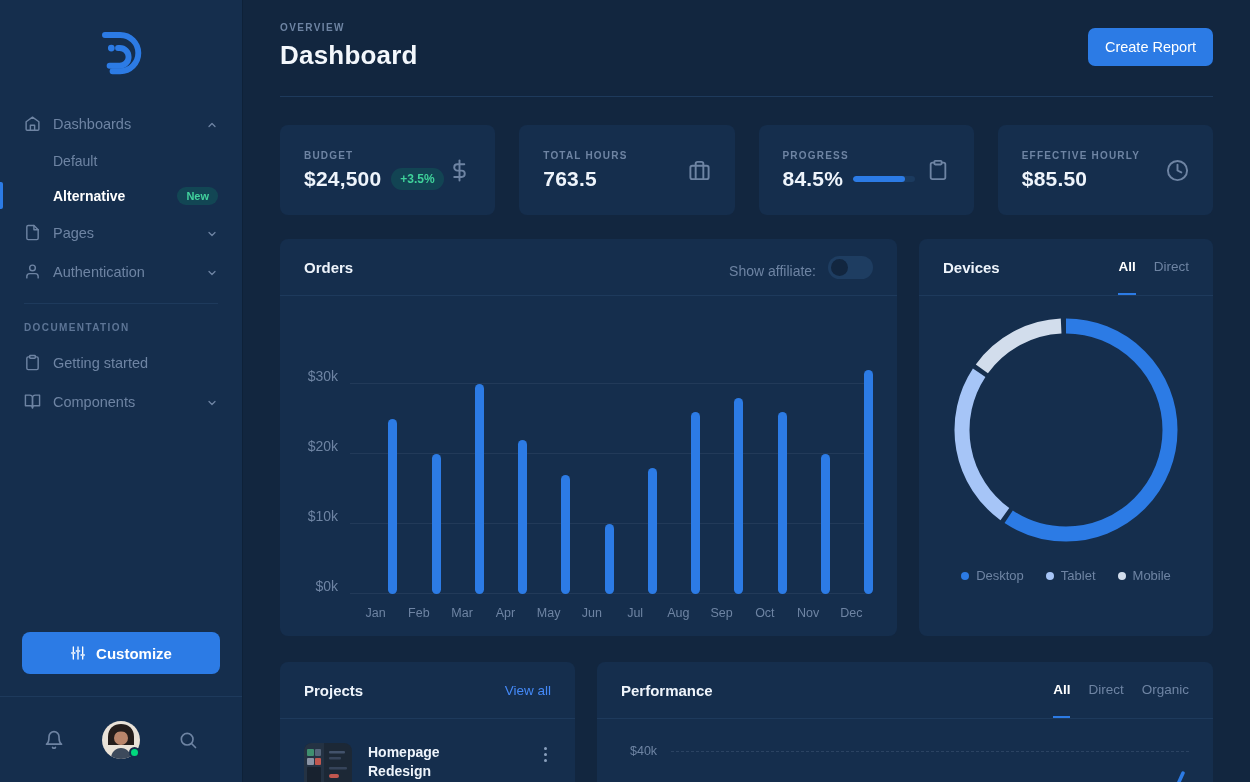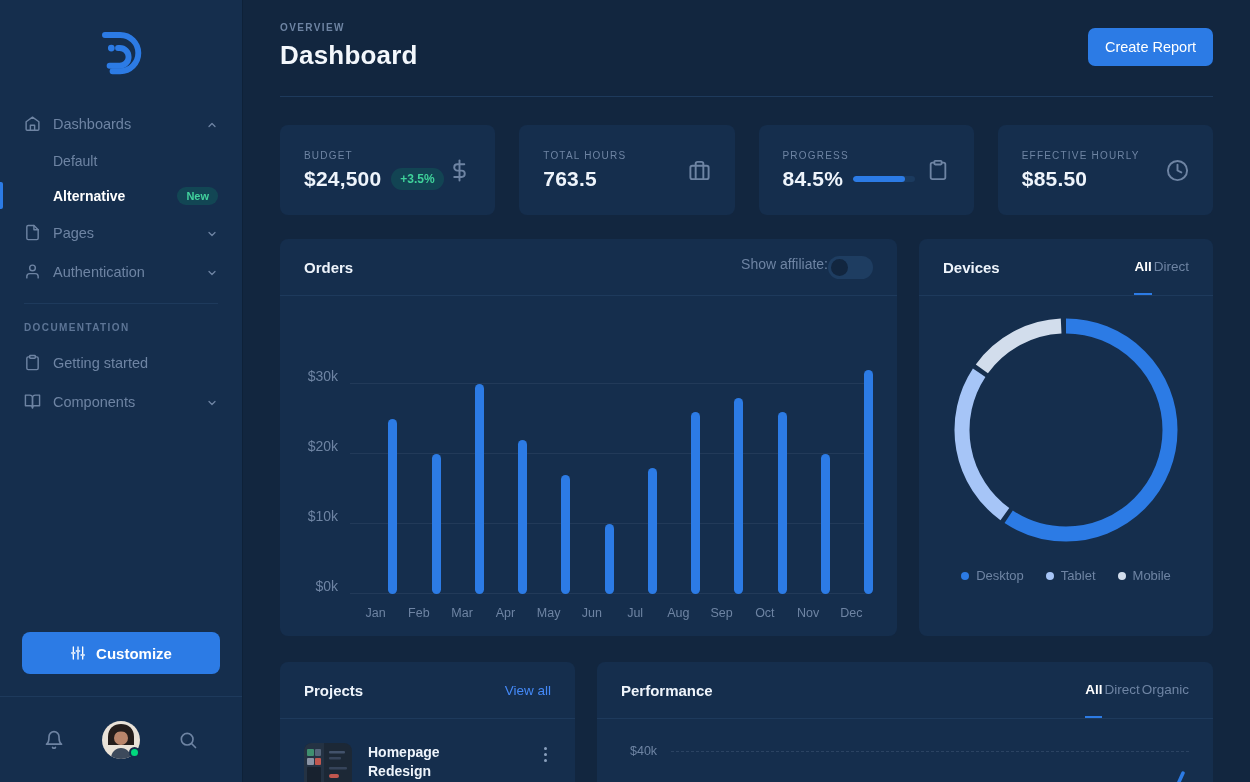--- a/index.html
+++ b/index.html
@@ -73,21 +73,21 @@
     font-family:inherit; font-size:14.5px; font-weight:500;
     padding:11px 17px; cursor:pointer;
   }
   .header-divider { border-bottom:1px solid #1e3a5c; margin-top:25px; }
   
   .stats-row { display:grid; grid-template-columns:repeat(4,1fr); gap:24px; margin-top:28px; }
   .stat-card {
     background:#152e4d; border-radius:8px; height:90px;
     display:flex; align-items:center; padding:0 24px;
   }
-  .stat-label { font-size:10px; font-weight:400; letter-spacing:1.2px; color:#6e84a3; margin-bottom:6px; }
+  .stat-label { font-size:10px; font-weight:700; letter-spacing:1.2px; color:#6e84a3; margin-bottom:6px; }
   .stat-value-row { display:flex; align-items:center; gap:10px; }
   .stat-value { font-size:21px; font-weight:600; color:#eef4fb; letter-spacing:0.2px; }
   .stat-badge {
     font-size:12px; font-weight:600; color:#3fd29a;
     background:rgba(0,217,126,0.13); border-radius:11px; padding:4px 9px;
   }
   .stat-icon { margin-left:auto; color:#6e84a3; width:23px; height:23px; }
   .progress-track {
     width:62px; height:6px; border-radius:3px; background:#1b3a5e; overflow:hidden;
   }
@@ -95,21 +95,21 @@
   
   .card { background:#152e4d; border-radius:8px; }
   .card-header {
     height:57px; padding:0 24px; display:flex; align-items:center;
     justify-content:space-between; border-bottom:1px solid #1e3a5c;
   }
   .card-title { font-size:15px; font-weight:600; color:#eef4fb; }
   .charts-row { display:grid; grid-template-columns:617px 294px; gap:22px; margin-top:24px; }
   .charts-row .card { height:397px; }
   
-  .toggle-area { display:flex; align-items:flex-start; gap:0; }
+  .toggle-area { display:flex; align-items:flex-end; gap:12px; }
   .toggle-label { font-size:14px; color:#6e84a3; }
   .toggle {
     width:45px; height:23px; border-radius:12px; background:#1e3d61;
     position:relative; cursor:pointer;
   }
   .toggle .knob {
     position:absolute; left:3px; top:3px; width:17px; height:17px;
     border-radius:50%; background:#12263f;
   }
   .bar-chart { position:relative; height:310px; margin:18px 24px 0 14px; }
@@ -119,21 +119,21 @@
     font-size:14px; color:#6e84a3; transform:translateY(-50%);
   }
   .bar-cols { position:absolute; left:60px; right:0; bottom:30px; top:0; display:flex; }
   .bar-col { flex:1; position:relative; display:flex; justify-content:flex-end; align-items:flex-end; }
   .bar { width:9px; border-radius:5px; }
   .bar-xlabel {
     position:absolute; bottom:-26px; width:100%; text-align:center;
     font-size:12.5px; color:#6e84a3;
   }
   
-  .tabs { display:flex; gap:2px; height:100%; }
+  .tabs { display:flex; gap:18px; height:100%; }
   .tab {
     display:flex; align-items:center; font-size:13.5px; color:#6e84a3;
     border-bottom:2px solid transparent; cursor:pointer; height:100%;
   }
   .tab.active { color:#fff; font-weight:600; border-bottom-color:#2c7be5; }
   .devices-body { display:flex; flex-direction:column; align-items:center; }
   .donut-wrap { margin-top:22px; }
   .donut-legend { display:flex; gap:22px; margin-top:26px; }
   .legend-item { display:flex; align-items:center; gap:7px; font-size:13px; color:#6e84a3; }
   .legend-dot { width:8px; height:8px; border-radius:50%; }

